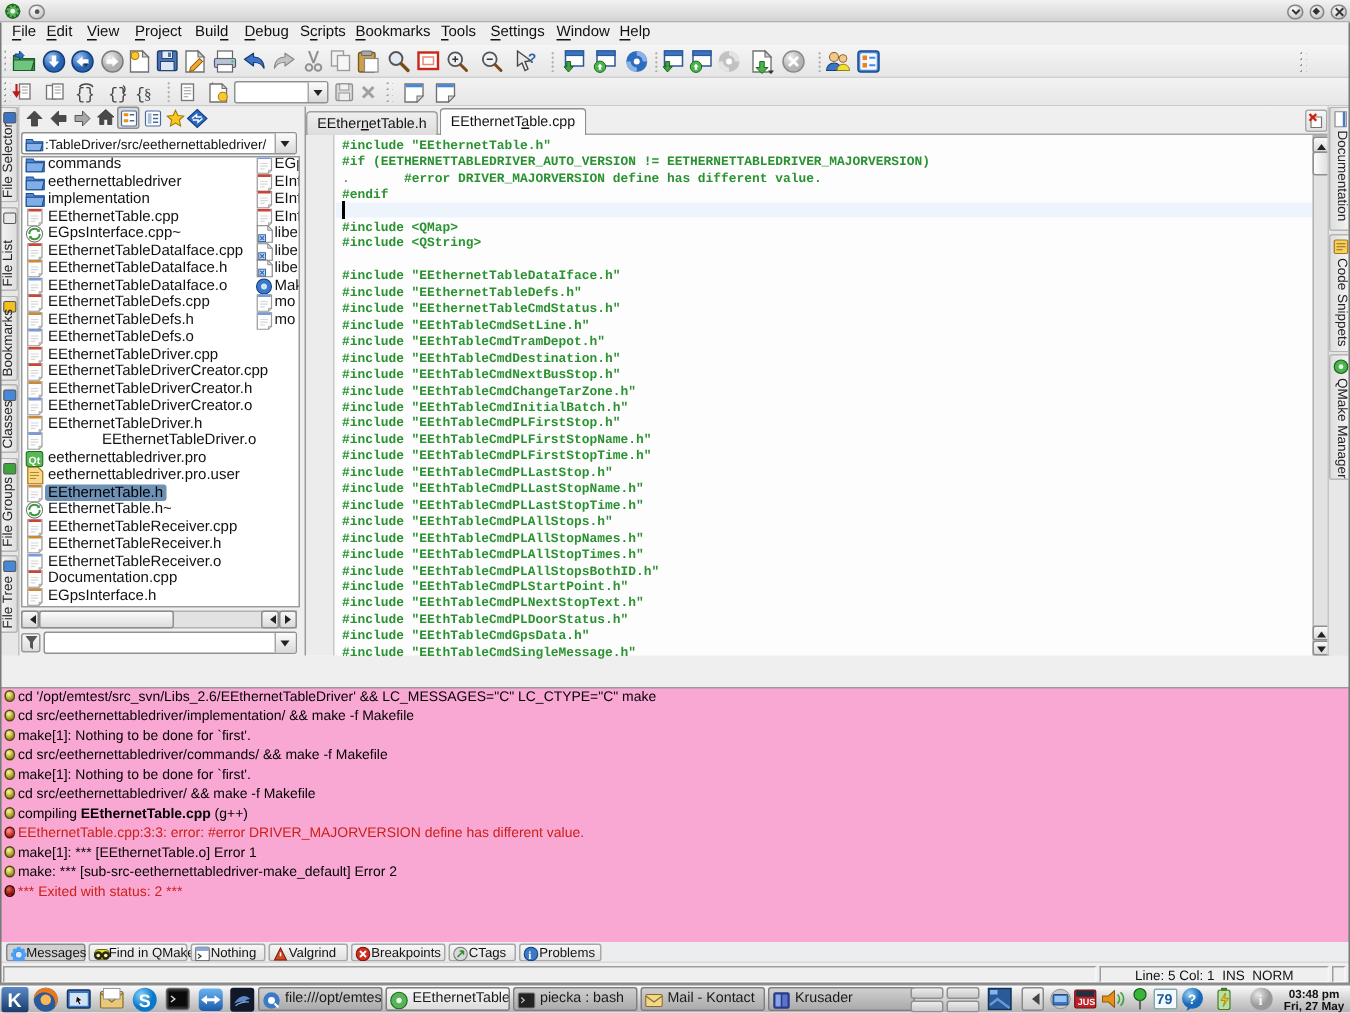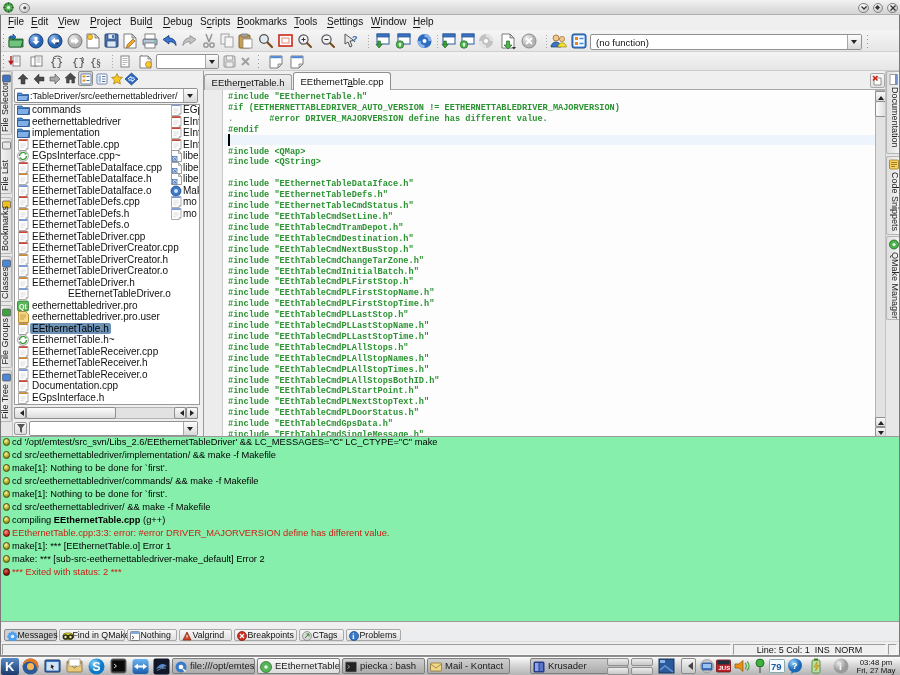--- a/index.html
+++ b/index.html
@@ -51,42 +51,42 @@
   background:#ececec; border-right:1px solid #c9c9c9; }
 #code { position:absolute; left:24px; top:21px; font-family:"Liberation Mono", monospace;
   font-size:8.6px; font-weight:bold; line-height:10.9px; white-space:pre; color:#2a9231; }
 #cursorline { position:absolute; left:20px; top:63.5px; height:10.9px; width:651px; background:#edf4fb; }
 #cursor { position:absolute; left:24px; top:62.5px; width:1.6px; height:12px; background:#000; }
 .sbtrack { position:absolute; background:#e2e2e2; border:1px solid #b3b3b3; }
 .sbthumb { position:absolute; background:linear-gradient(90deg,#fcfcfc,#dcdcdc); border:1px solid #8f8f8f; border-radius:2px;}
 .sbthumbh { position:absolute; background:linear-gradient(#fcfcfc,#dcdcdc); border:1px solid #8f8f8f; border-radius:2px;}
 .sbbtn { position:absolute; background:linear-gradient(#f9f9f9,#d9d9d9); border:1px solid #8f8f8f; border-radius:2px; }
 .arrgl { position:absolute; width:0; height:0; border:3px solid transparent; }
-#messages { left:0; top:436px; width:900px; height:186px; background:#86efac; border-left:1px solid #b0b0b0; border-right:1px solid #b0b0b0; border-bottom:1px solid #9a9a9a;
+#messages { left:0; top:458px; width:900px; height:186px; background:#f9a8d4; border-left:1px solid #b0b0b0; border-right:1px solid #b0b0b0; border-bottom:1px solid #9a9a9a;
   border-top:1px solid #9a9a9a; font-size:9.3px; color:#000; }
 .mrow { position:absolute; left:11px; white-space:nowrap; }
 .mdot { position:absolute; left:1.5px; width:7.5px; height:7.5px; border-radius:50%;
   background:radial-gradient(circle at 35% 30%, #fdf9a8, #b0a524 60%, #686214); border:0.5px solid #4a4a10;}
 .mdot.red { background:radial-gradient(circle at 35% 30%, #ff9d92, #d03025 60%, #7c0f08); border-color:#58110b;}
 .mdot.dred { background:radial-gradient(circle at 35% 30%, #dd6a60, #9c120a 60%, #500a04); border-color:#3c0803;}
 #btabs { left:0; top:628px; width:900px; height:13px; background:#ecedee;}
 .btab { position:absolute; top:1px; height:12px; font-size:8.8px; color:#111;
   border:1px solid #a8a8a8; border-radius:2px; background:linear-gradient(#f7f7f7,#e0e0e0);
   line-height:11px; white-space:nowrap;}
 .btab.on { background:#d0d0d0; border-color:#8a8a8a; }
 #statusbar { left:0; top:641px; width:900px; height:15px; background:#efefef; border-top:1px solid #dadada;}
 .sunken { position:absolute; border:1px solid; border-color:#9d9d9d #f8f8f8 #f8f8f8 #9d9d9d; background:#efefef;}
 #taskbar { left:0; top:656px; width:900px; height:19px;
   background:linear-gradient(#fbfbfb,#d4d4d4 50%,#b4b4b4); border-top:1px solid #8f8f8f;}
 .tkbtn { position:absolute; top:1px; height:16px; border:1px solid #7e7e7e;
   border-radius:2px; background:linear-gradient(#cfcfcf,#ababab); font-size:9.5px; color:#1a1a1a;
   line-height:14px; overflow:hidden; white-space:nowrap;}
 .tkbtn.on { background:linear-gradient(#f8f8f8,#dcdcdc); }
 #clock { position:absolute; right:1px; top:0px; width:46px; height:19px; font-size:7.8px;
-  font-weight:normal; color:#111; text-align:center; line-height:8.5px; padding-top:1.5px;}
+  font-weight:bold; color:#111; text-align:center; line-height:8.5px; padding-top:1.5px;}
 svg { position:absolute; overflow:visible; }
 </style>
 </head>
 <body>
 
 <div class="abs" id="titlebar">
 <svg class="abs" style="left:3px;top:2px;" width="11" height="11" viewBox="0 0 11 11">
       <circle cx="5.5" cy="5.5" r="4.6" fill="#58b458" stroke="#1e641e" stroke-width="0.9"></circle>
       <circle cx="5.5" cy="5.5" r="1.6" fill="#eef6ee"></circle>
       <path d="M5.5 0.5 v2 M5.5 8.5 v2 M0.5 5.5 h2 M8.5 5.5 h2 M2 2 l1.4 1.4 M7.6 7.6 L9 9 M9 2 L7.6 3.4 M3.4 7.6 L2 9" stroke="#1e641e" stroke-width="1.1"></path>
@@ -283,24 +283,20 @@
       <circle cx="12" cy="6" r="2.6" fill="#f0c890" stroke="#906020" stroke-width="0.6"></circle>
       <path d="M8 14 a4.2 4.2 0 0 1 8.4 0z" fill="#f0e030" stroke="#907808" stroke-width="0.6"></path>
     </svg>
 <svg class="abs" style="left:571px;top:3px;" width="16" height="16" viewBox="0 0 16 16">
       <rect x="1" y="1" width="14" height="14" rx="2" fill="#4888d8" stroke="#1a4a8a"></rect>
       <rect x="2.5" y="2.5" width="11" height="11" rx="1" fill="#f4f8ff"></rect>
       <rect x="4" y="4" width="3" height="3" fill="#f08018"></rect>
       <rect x="4" y="9" width="3" height="3" fill="#f08018"></rect>
       <path d="M8.5 5.5 h4 M8.5 10.5 h4" stroke="#4888d8" stroke-width="1.4"></path>
     </svg>
-<div class="combo" style="left:590px;top:3.5px;width:272px;height:16px;">
-      <span style="position:absolute;left:5px;top:2.5px;font-size:9.5px;color:#111;">(no function)</span>
-      <span class="arr"></span>
-    </div>
 <div class="grip" style="left:866px;top:4px;height:14px;"></div>
 </div>
 <div class="abs" id="toolbar2">
 <div class="grip" style="left:2px;top:2px;height:15px;"></div>
 <svg class="abs" style="left:9px;top:3px;" width="12" height="14" viewBox="0 0 12 14">
       <rect x="4" y="1" width="7" height="10" fill="#fff" stroke="#777" stroke-width="0.9"></rect>
       <path d="M5.5 3 h4 M5.5 5 h4 M5.5 7 h4" stroke="#999" stroke-width="0.7"></path>
       <path d="M2 1 v8 M2 9 l-1.6-2.5 h3.2z" stroke="#c01818" stroke-width="1.4" fill="#c01818"></path>
     </svg>
 <svg class="abs" style="left:30px;top:3px;" width="13" height="14" viewBox="0 0 13 14">
@@ -978,21 +974,21 @@
         <circle cx="6" cy="6" r="1.8" fill="#e8f4e8"></circle>
       </svg><span style="margin-left:17px;">EEthernetTableD</span></div>
 <div class="tkbtn" style="left:342px;width:83px;"><svg width="12" height="12" viewBox="0 0 12 12" style="position:absolute;left:2px;top:2px;">
         <rect x="0.5" y="1" width="11" height="10" rx="1" fill="#222" stroke="#777" stroke-width="0.7"></rect>
         <path d="M2.5 4 l2 1.8 -2 1.8" stroke="#ccc" stroke-width="0.8" fill="none"></path>
       </svg><span style="margin-left:17px;">piecka : bash</span></div>
 <div class="tkbtn" style="left:427px;width:83px;"><svg width="12" height="12" viewBox="0 0 12 12" style="position:absolute;left:2px;top:2px;">
         <rect x="0.5" y="2" width="11" height="8" rx="1" fill="#f0d888" stroke="#8a6a2a" stroke-width="0.7"></rect>
         <path d="M0.5 3 l5.5 4 5.5-4" fill="none" stroke="#8a6a2a" stroke-width="0.7"></path>
       </svg><span style="margin-left:17px;">Mail - Kontact</span></div>
-<div class="tkbtn" style="left:512px;width:98px;margin-left:18px;"><svg width="12" height="12" viewBox="0 0 12 12" style="position:absolute;left:2px;top:2px;">
+<div class="tkbtn" style="left:512px;width:98px;"><svg width="12" height="12" viewBox="0 0 12 12" style="position:absolute;left:2px;top:2px;">
         <rect x="0.5" y="0.5" width="11" height="11" rx="1.5" fill="#2a3a8a"></rect>
         <rect x="2" y="2" width="3.5" height="8" fill="#8aa4e8"></rect>
         <rect x="6.5" y="2" width="3.5" height="8" fill="#5a74c8"></rect>
       </svg><span style="margin-left:17px;">Krusader</span></div>
 <div class="abs" style="left:607px;top:1px;width:22px;height:8px;border:1px solid #909090;border-radius:2px;background:linear-gradient(#ececec,#c8c8c8);"></div>
 <div class="abs" style="left:631px;top:1px;width:22px;height:8px;border:1px solid #909090;border-radius:2px;background:linear-gradient(#ececec,#c8c8c8);"></div>
 <div class="abs" style="left:607px;top:10px;width:22px;height:8px;border:1px solid #909090;border-radius:2px;background:linear-gradient(#ececec,#c8c8c8);"></div>
 <div class="abs" style="left:631px;top:10px;width:22px;height:8px;border:1px solid #909090;border-radius:2px;background:linear-gradient(#ececec,#c8c8c8);"></div>
 <svg class="abs" style="left:659px;top:2px;" width="15" height="14" viewBox="0 0 15 14">
       <rect x="0" y="0" width="15" height="14" fill="#2a5a9a" stroke="#14325c"></rect>

